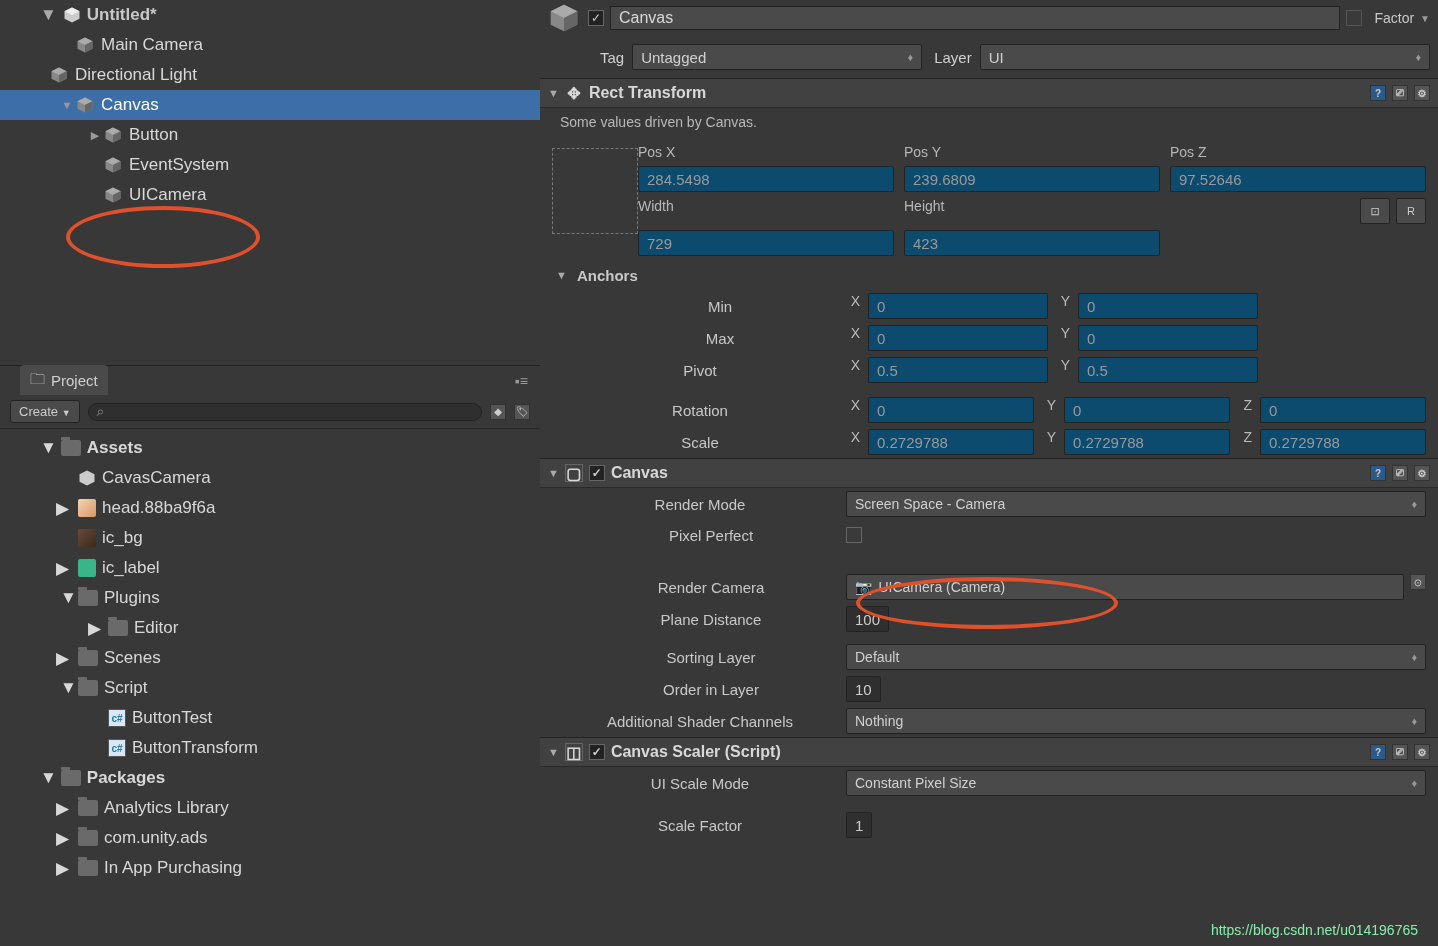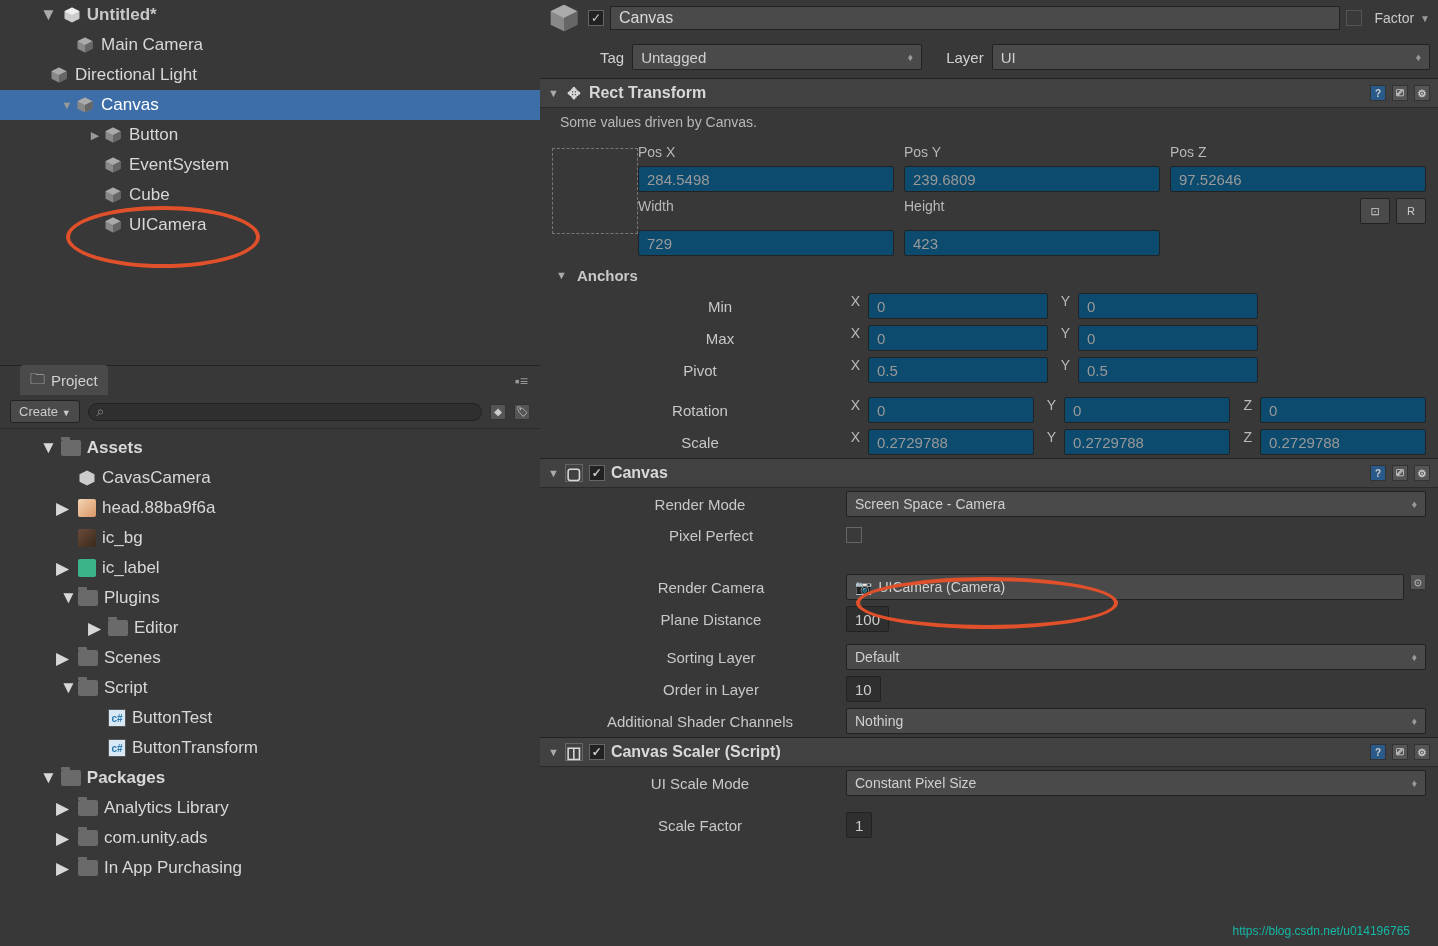--- a/index.html
+++ b/index.html
@@ -53,21 +53,21 @@
 .kvrow { display:flex; align-items:center; padding:3px 12px; gap:4px; min-height:30px;}
 .kvrow .lbl { width:290px; color:#c8c8c8; font-size:15px; padding-left:6px;text-align:center;}
 .kvrow .lbl.sub { padding-left:28px; }
 .kvrow .lbl.sub2 { padding-left:46px; }
 .xyz-group { display:flex; gap:8px; flex:1; }
 .xyz-group .ax { color:#bbb; font-size:14px; width:14px; text-align:right;}
 .xyz-group .fld-input { flex:1; }
 .single-field { flex:1; display:flex; gap:6px;}
 .objref { flex:1; background:#4a4a4a; border:1px solid #222; height:26px; display:flex; align-items:center; padding:0 8px; color:#d0d0d0; border-radius:2px; gap:6px;}
 .ring-circle { position:absolute; border:4px solid #e0502a; border-radius:50%; pointer-events:none; z-index:100;}
-.watermark { position:absolute; right:28px; bottom:8px; color:#14b8a6; font-size:12px;}
+.watermark { position:absolute; right:20px; bottom:8px; color:#86efac; font-size:14px;}
 .comp-title-ico { width:18px; height:18px; border:1px solid #666; display:flex; align-items:center; justify-content:center;}
 </style>
 </head>
 <body>
 
 <div class="left-col">
   <div class="hierarchy">
     <div class="unity-row">
       <span class="fold">▼</span>
       <span class="unity-ico">
@@ -136,31 +136,20 @@
         </div>
         <div class="tree-row" style="padding-left: 88px;">
           <span class="fold"></span>
           <span class="cube3d">
             <svg viewBox="0 0 24 24">
               <polygon points="12,2 22,7 22,17 12,22 2,17 2,7" fill="#888"></polygon>
               <polygon points="12,2 22,7 12,12 2,7" fill="#aaa"></polygon>
               <polygon points="12,12 22,7 22,17 12,22" fill="#666"></polygon>
             </svg>
           </span>
-          <span>Cube</span>
-        </div>
-        <div class="tree-row" style="padding-left: 88px;">
-          <span class="fold"></span>
-          <span class="cube3d">
-            <svg viewBox="0 0 24 24">
-              <polygon points="12,2 22,7 22,17 12,22 2,17 2,7" fill="#888"></polygon>
-              <polygon points="12,2 22,7 12,12 2,7" fill="#aaa"></polygon>
-              <polygon points="12,12 22,7 22,17 12,22" fill="#666"></polygon>
-            </svg>
-          </span>
           <span>UICamera</span>
         </div>
       </div>
   </div>
 
   <div class="project-tab">
     <div class="tabbg">
       <span style="margin-right:6px;">🗀</span>
       <span>Project</span>
     </div>
@@ -268,21 +257,21 @@
     <div class="chk" style="background:#3a3a3a; border-color:#555;"></div>
     <span class="static-lbl">Factor</span>
     <span style="color:#999;font-size:10px;">▼</span>
   </div>
   <div class="taglayer">
     <span>Tag</span>
     <div class="dd" style="width:290px;">
         <span>Untagged</span>
         <span class="arr">♦</span>
       </div>
-    <span style="margin-left:16px">Layer</span>
+    <span style="margin-left:4px">Layer</span>
     <div class="dd" style="flex:1;">
         <span>UI</span>
         <span class="arr">♦</span>
       </div>
   </div>
 
   <div class="section-hdr">
     <span class="fold">▼</span>
     <span style="width:18px;display:flex;justify-content:center;">✥</span>
     <span>Rect Transform</span>

